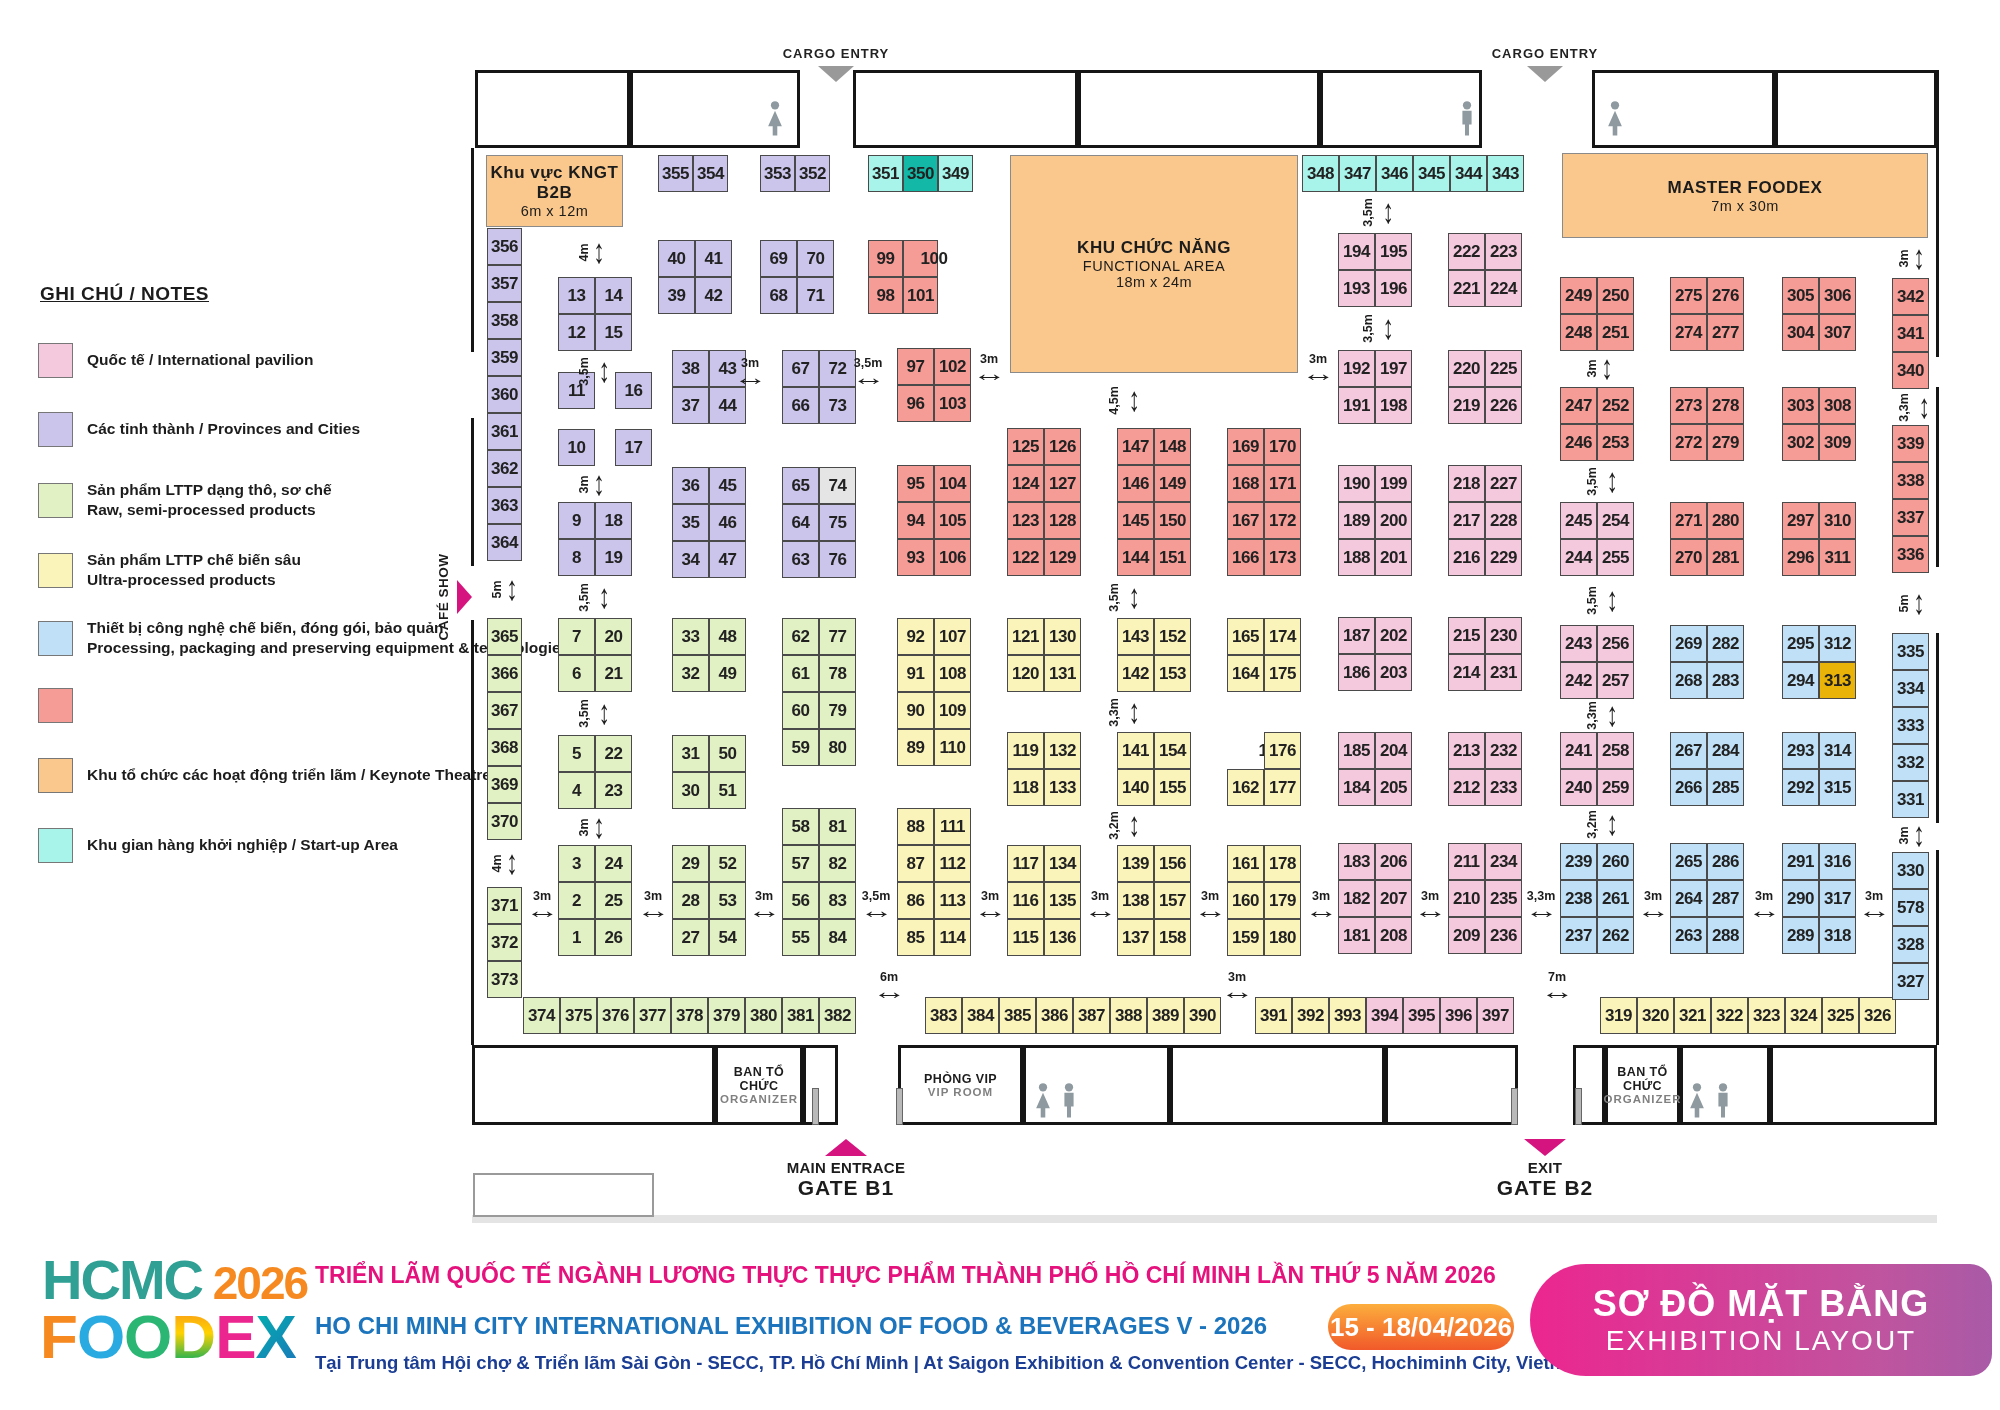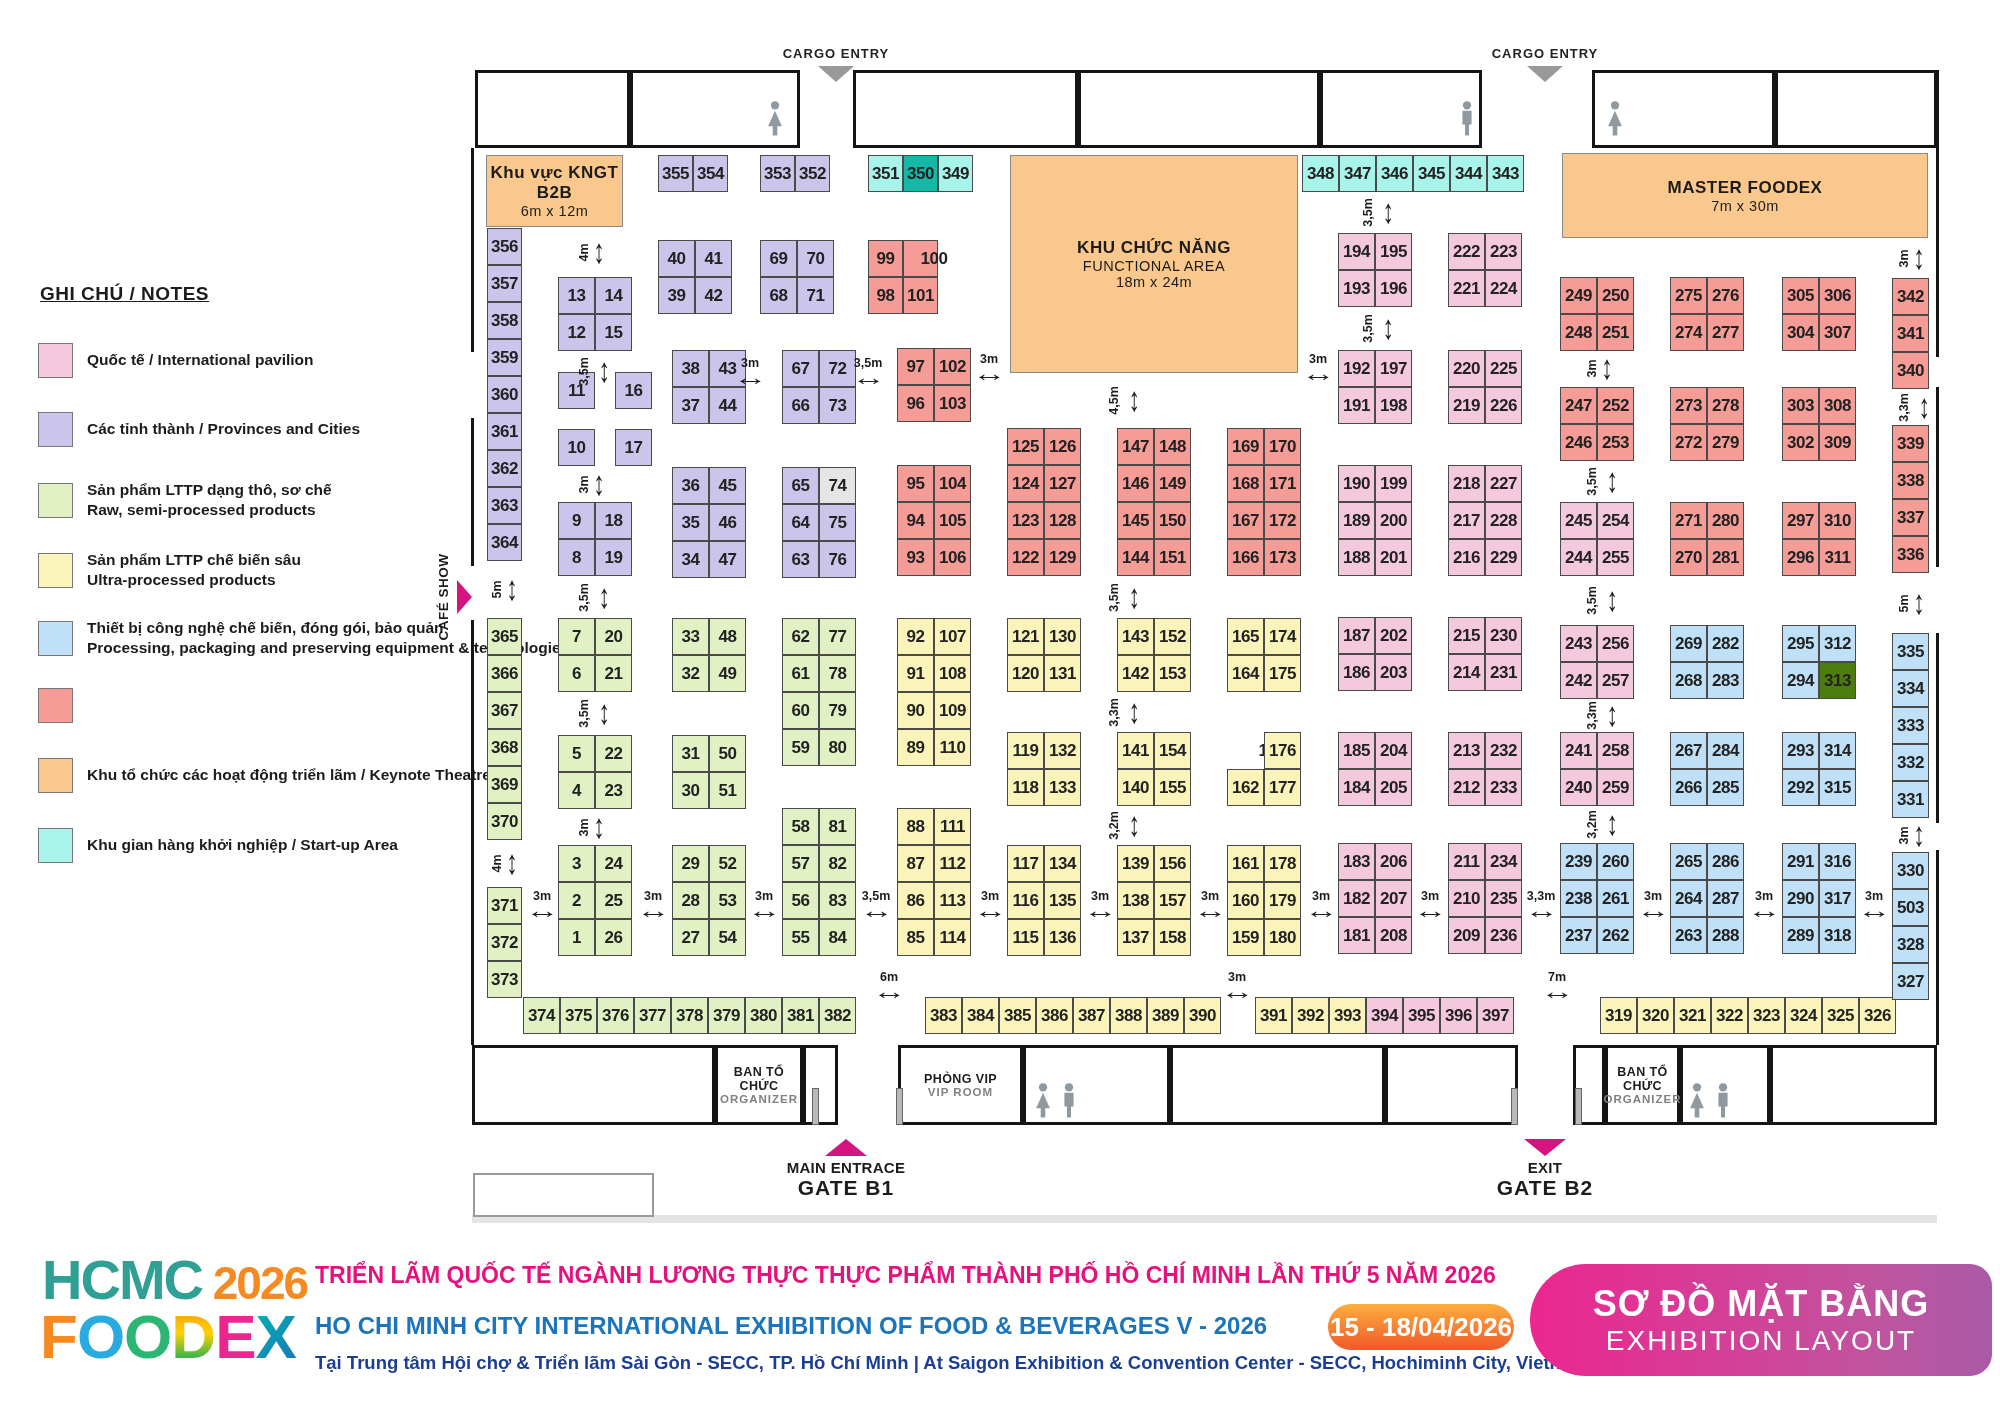--- a/index.html
+++ b/index.html
@@ -679,21 +679,21 @@
         <div class="booth" style="background: rgb(191, 224, 246);">286</div>
         <div class="booth" style="background: rgb(191, 224, 246);">264</div>
         <div class="booth" style="background: rgb(191, 224, 246);">287</div>
         <div class="booth" style="background: rgb(191, 224, 246);">263</div>
         <div class="booth" style="background: rgb(191, 224, 246);">288</div>
       </div>
       <div class="block" style="left: 1782px; top: 625px; grid-template-columns: repeat(2, 37px); grid-auto-rows: 37px;">
         <div class="booth" style="background: rgb(191, 224, 246);">295</div>
         <div class="booth" style="background: rgb(191, 224, 246);">312</div>
         <div class="booth" style="background: rgb(191, 224, 246);">294</div>
-        <div class="booth" style="background: #4d7c0f;">313</div>
+        <div class="booth" style="background: #eab308;">313</div>
       </div>
       <div class="block" style="left: 1782px; top: 732px; grid-template-columns: repeat(2, 37px); grid-auto-rows: 37px;">
         <div class="booth" style="background: rgb(191, 224, 246);">293</div>
         <div class="booth" style="background: rgb(191, 224, 246);">314</div>
         <div class="booth" style="background: rgb(191, 224, 246);">292</div>
         <div class="booth" style="background: rgb(191, 224, 246);">315</div>
       </div>
       <div class="block" style="left: 1782px; top: 843px; grid-template-columns: repeat(2, 37px); grid-auto-rows: 37px;">
         <div class="booth" style="background: rgb(191, 224, 246);">291</div>
         <div class="booth" style="background: rgb(191, 224, 246);">316</div>
@@ -704,21 +704,21 @@
       </div>
       <div class="block" style="left: 1892px; top: 633px; grid-template-columns: repeat(1, 37px); grid-auto-rows: 37px;">
         <div class="booth" style="background: rgb(191, 224, 246);">335</div>
         <div class="booth" style="background: rgb(191, 224, 246);">334</div>
         <div class="booth" style="background: rgb(191, 224, 246);">333</div>
         <div class="booth" style="background: rgb(191, 224, 246);">332</div>
         <div class="booth" style="background: rgb(191, 224, 246);">331</div>
       </div>
       <div class="block" style="left: 1892px; top: 852px; grid-template-columns: repeat(1, 37px); grid-auto-rows: 37px;">
         <div class="booth" style="background: rgb(191, 224, 246);">330</div>
-        <div class="booth" style="background: rgb(191, 224, 246);">503</div>
+        <div class="booth" style="background: rgb(191, 224, 246);">578</div>
         <div class="booth" style="background: rgb(191, 224, 246);">328</div>
         <div class="booth" style="background: rgb(191, 224, 246);">327</div>
       </div>
       <div class="dimv" style="left: 590px; top: 252px;">
         <span class="dvl">4m</span>
         <span class="dva">↕</span>
       </div>
       <div class="dimv" style="left: 590px; top: 371px;">
         <span class="dvl">3,5m</span>
         <span class="dva">↕</span>

